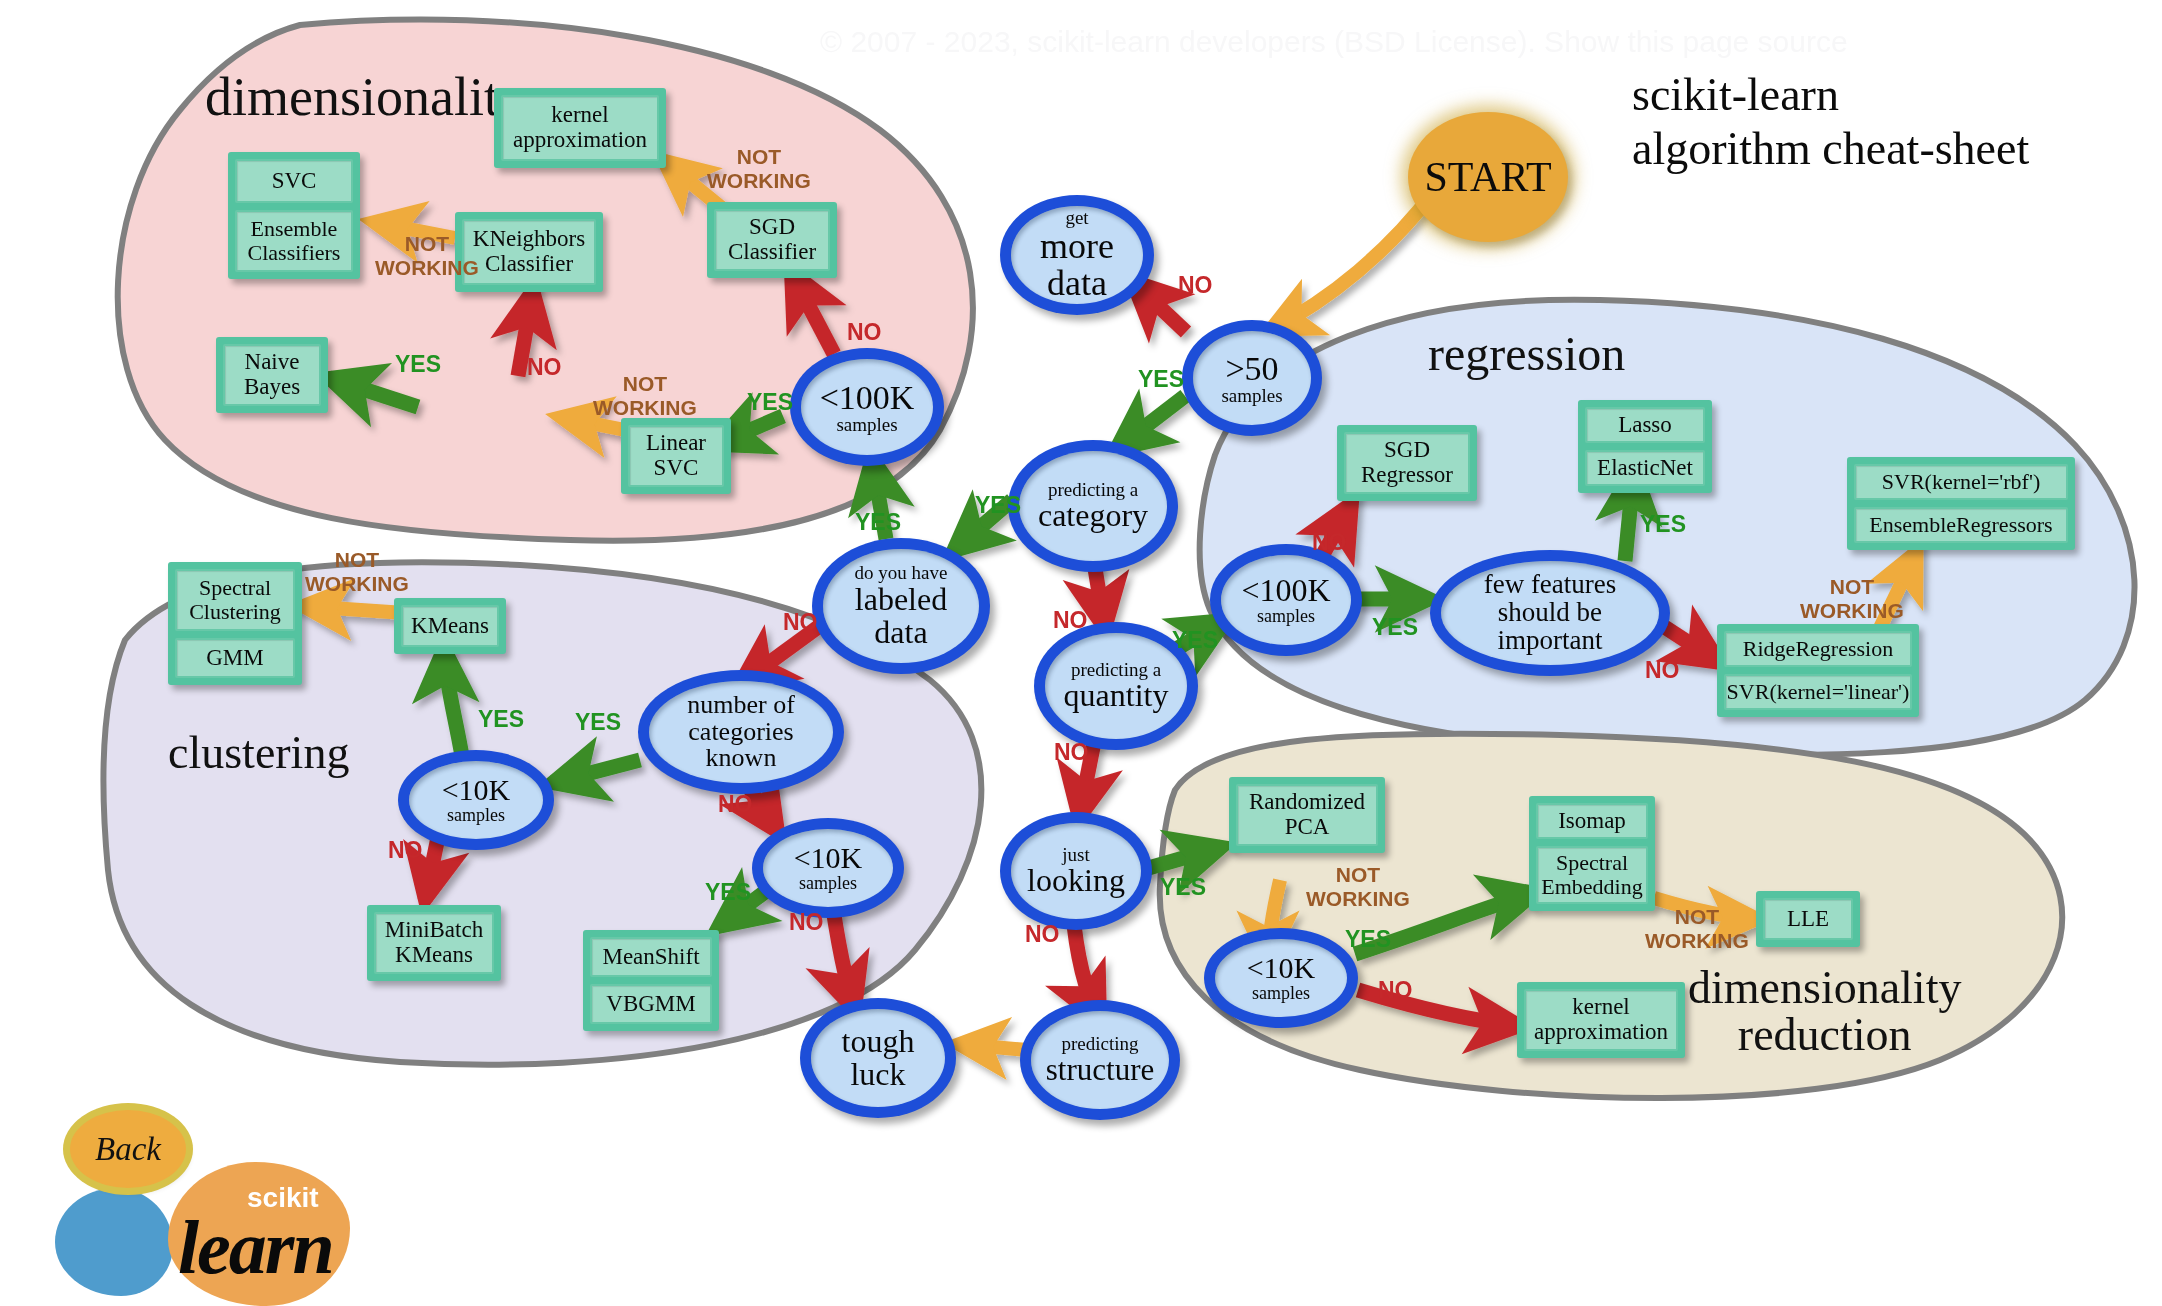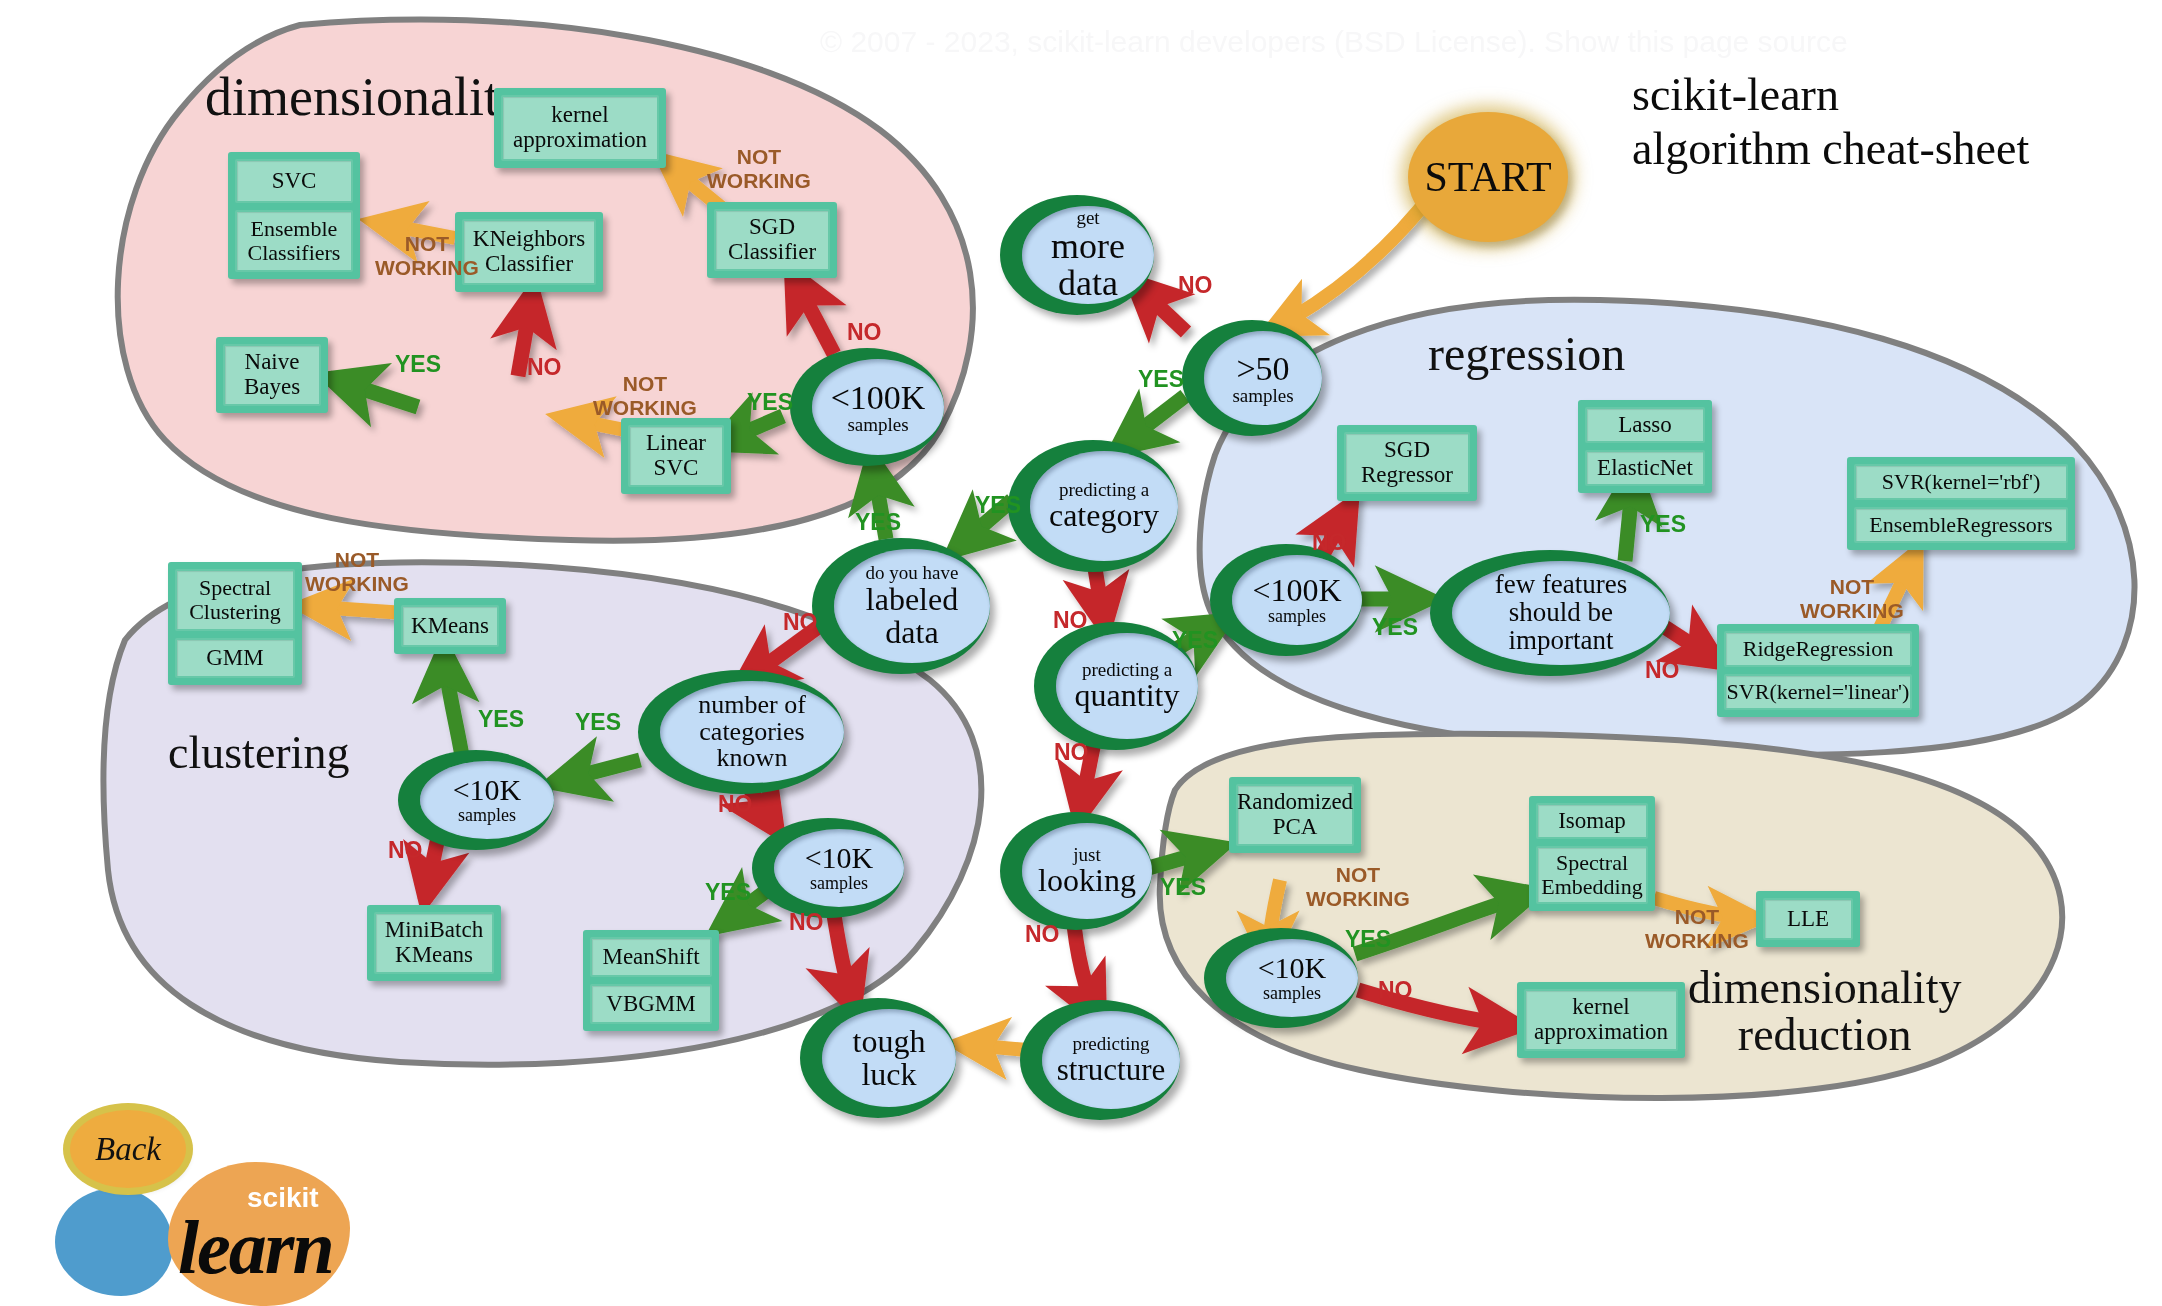--- a/index.html
+++ b/index.html
@@ -71,25 +71,25 @@
     font-family:"Liberation Serif", serif;
     padding:4px 8px;
     box-shadow:inset 1px 1px 1px rgba(0,0,0,0.10);
   }
 
   
   .node {
     position:absolute;
     z-index:7;
     border-radius:50%;
-    background:#15803d;
+    background:#1d4ed8;
     box-shadow:5px 6px 7px rgba(0,0,0,0.32);
     display:flex;
     align-items:center;
-    justify-content:flex-end;
+    justify-content:center;
   }
   .node .inner {
     width:calc(100% - 22px);
     height:calc(100% - 22px);
     border-radius:50%;
     background:#c2dcf6;
     box-shadow:inset 2px 3px 4px rgba(20,40,70,0.30);
     display:flex;
     flex-direction:column;
     align-items:center;
@@ -462,21 +462,21 @@
   <div class="boxgroup" style="left:1847px; top:457px; width:228px;">
     <div class="cell" style="font-size:22px; height:36px;">SVR(kernel='rbf')</div>
     <div class="cell" style="font-size:22px; height:36px;">EnsembleRegressors</div>
   </div>
 
   <div class="boxgroup" style="left:1717px; top:624px; width:202px;justify-content:flex-end;">
     <div class="cell" style="font-size:22px; height:36px;">RidgeRegression</div>
     <div class="cell" style="font-size:22px; height:36px;">SVR(kernel='linear')</div>
   </div>
 
-  <div class="boxgroup" style="left:1229px; top:777px; width:132px;">
+  <div class="boxgroup" style="left:1229px; top:777px; width:156px;">
     <div class="cell" style="font-size:23px; height:62px;">Randomized
 PCA</div>
   </div>
 
   <div class="boxgroup" style="left:1529px; top:796px; width:126px;">
     <div class="cell" style="font-size:23px; height:36px;">Isomap</div>
     <div class="cell" style="font-size:22px; height:58px;">Spectral
 Embedding</div>
   </div>
 

